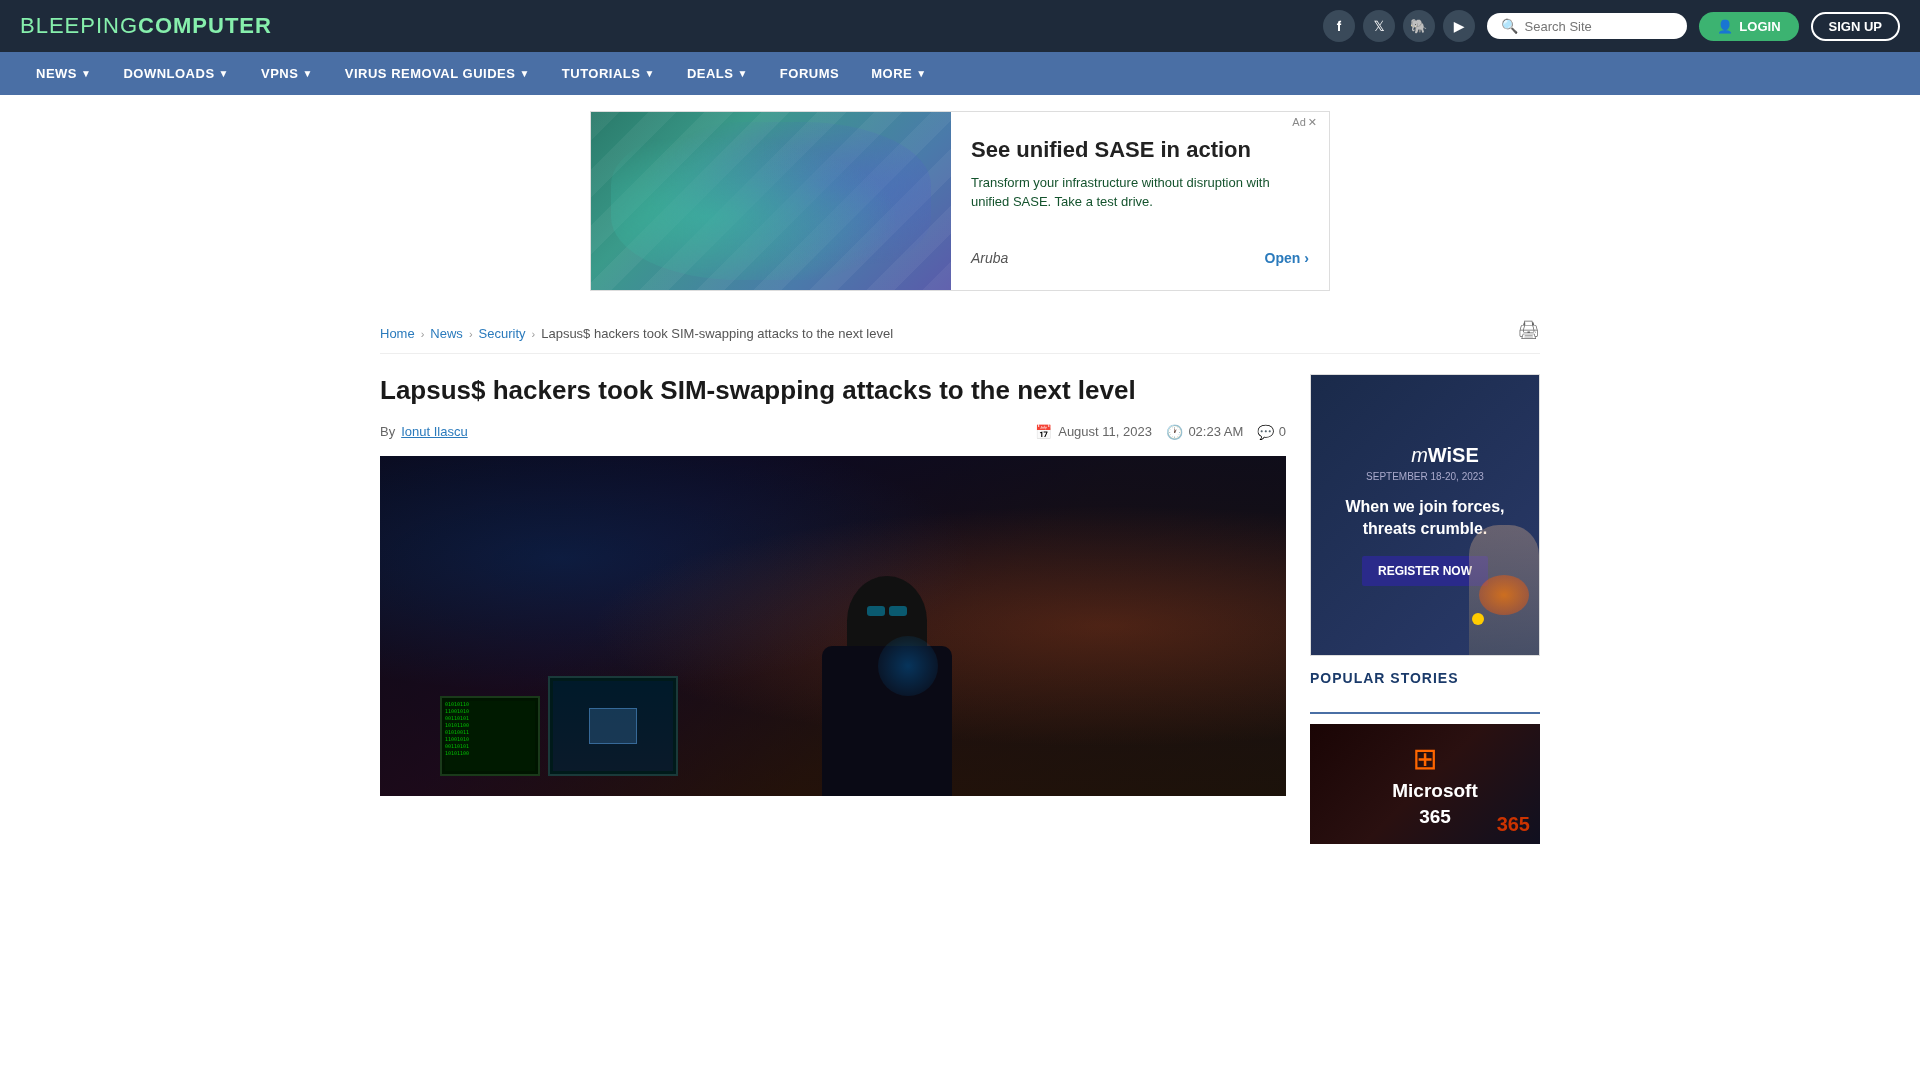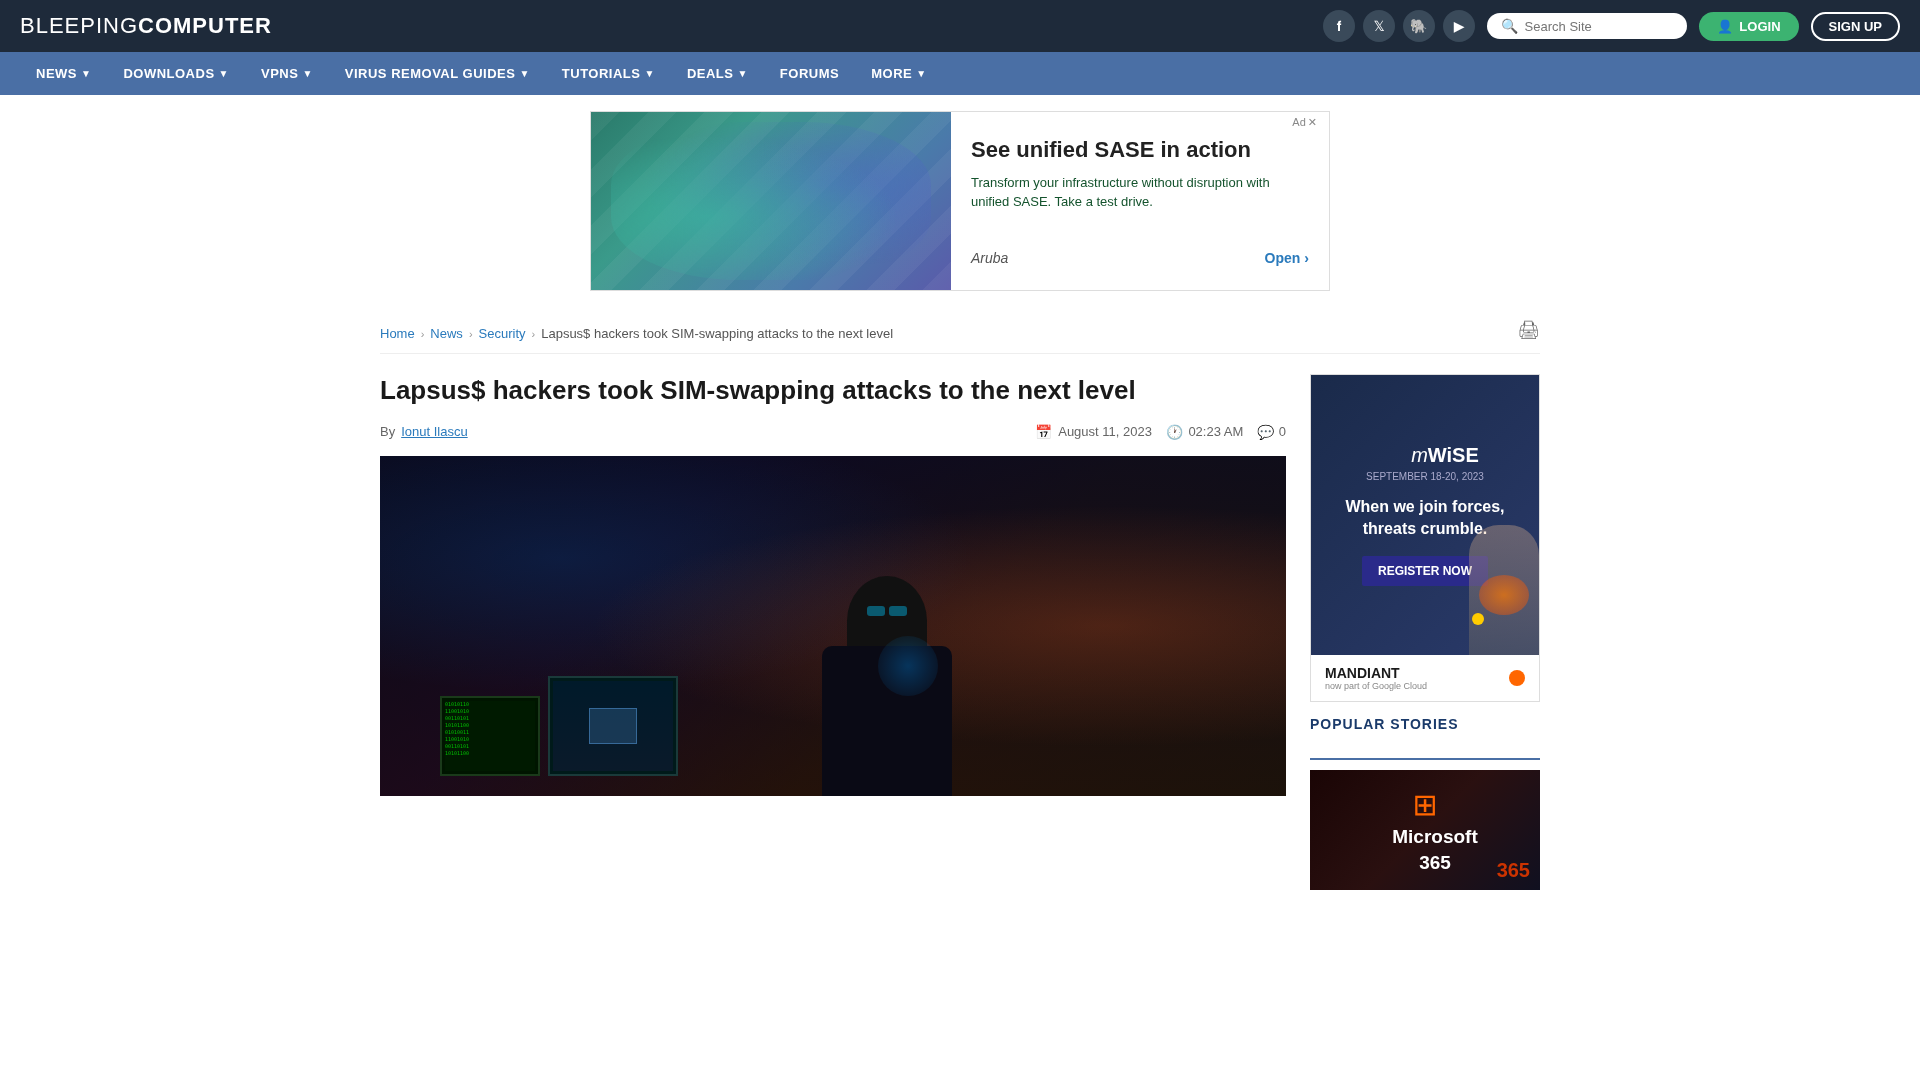--- a/index.html
+++ b/index.html
@@ -7,21 +7,21 @@
 
     
     .header {
       background: #1e2a3a;
       padding: 10px 20px;
       display: flex;
       align-items: center;
       justify-content: space-between;
     }
     .header-logo {
-      color: #ffffff;
+      color: #86efac;
       font-size: 22px;
       font-weight: 300;
       letter-spacing: 1px;
       text-transform: uppercase;
     }
     .header-logo strong { font-weight: 800; }
     .header-right {
       display: flex;
       align-items: center;
       gap: 12px;
@@ -471,27 +471,20 @@
           </div>
           <div class="mwise-date">SEPTEMBER 18-20, 2023</div>
           <div class="mwise-tagline">When we join forces, threats crumble.</div>
           <button class="mwise-register">REGISTER NOW</button>
 
           <div style="position:absolute; bottom:0; right:0; width:70px; height:130px; background:linear-gradient(180deg, rgba(255,200,150,0.3) 0%, rgba(100,100,100,0.5) 100%); border-radius:30px 30px 0 0;"></div>
 
           <div style="position:absolute; bottom:40px; right:10px; width:50px; height:40px; background:radial-gradient(ellipse, rgba(255,120,0,0.7), rgba(255,60,0,0.3)); border-radius:50%;"></div>
           <div style="position:absolute; bottom:30px; right:55px; width:12px; height:12px; background:#ffcc00; border-radius:50%;"></div>
         </div>
-        <div class="mandiant-footer">
-          <div>
-            <div class="mandiant-logo">MANDIANT</div>
-            <div class="mandiant-sub">now part of Google Cloud</div>
-          </div>
-          <div class="mandiant-dot"></div>
-        </div>
       </div>
 
       <div>
         <div class="popular-stories-title">POPULAR STORIES</div>
         <div class="popular-thumbnail">
           <div style="position:absolute; top:0;left:0;right:0;bottom:0; background:linear-gradient(135deg, #1a0505, #2a1010, #101020);"></div>
           <div class="ms365-logo">
             <div style="color:#ff6600; font-size:30px;">⊞</div>
             <span class="ms365-text">Microsoft</span>
             <span class="ms365-text">365</span>

